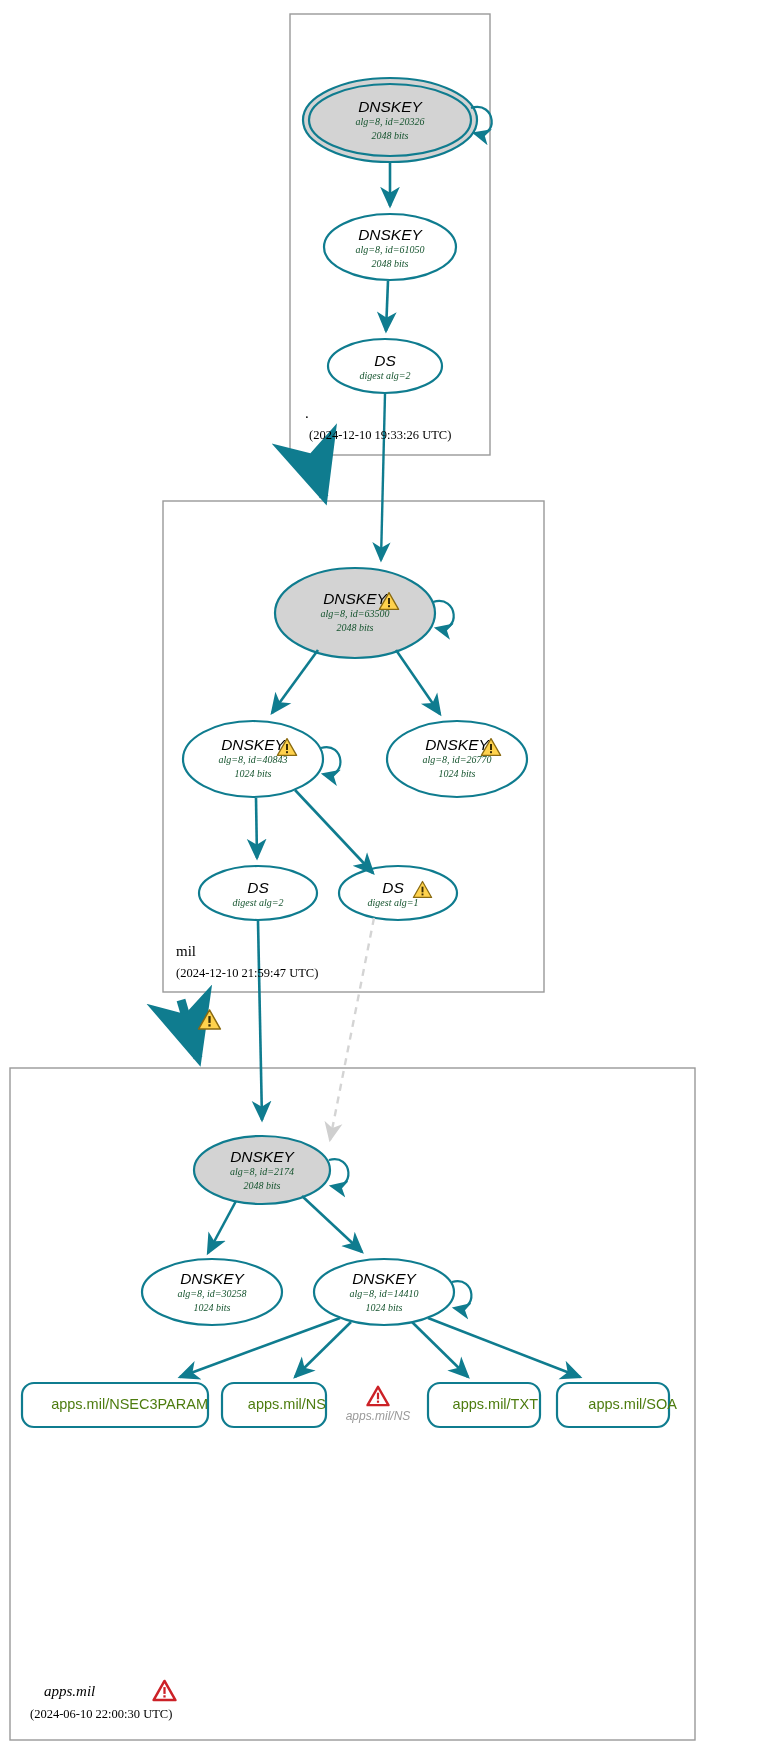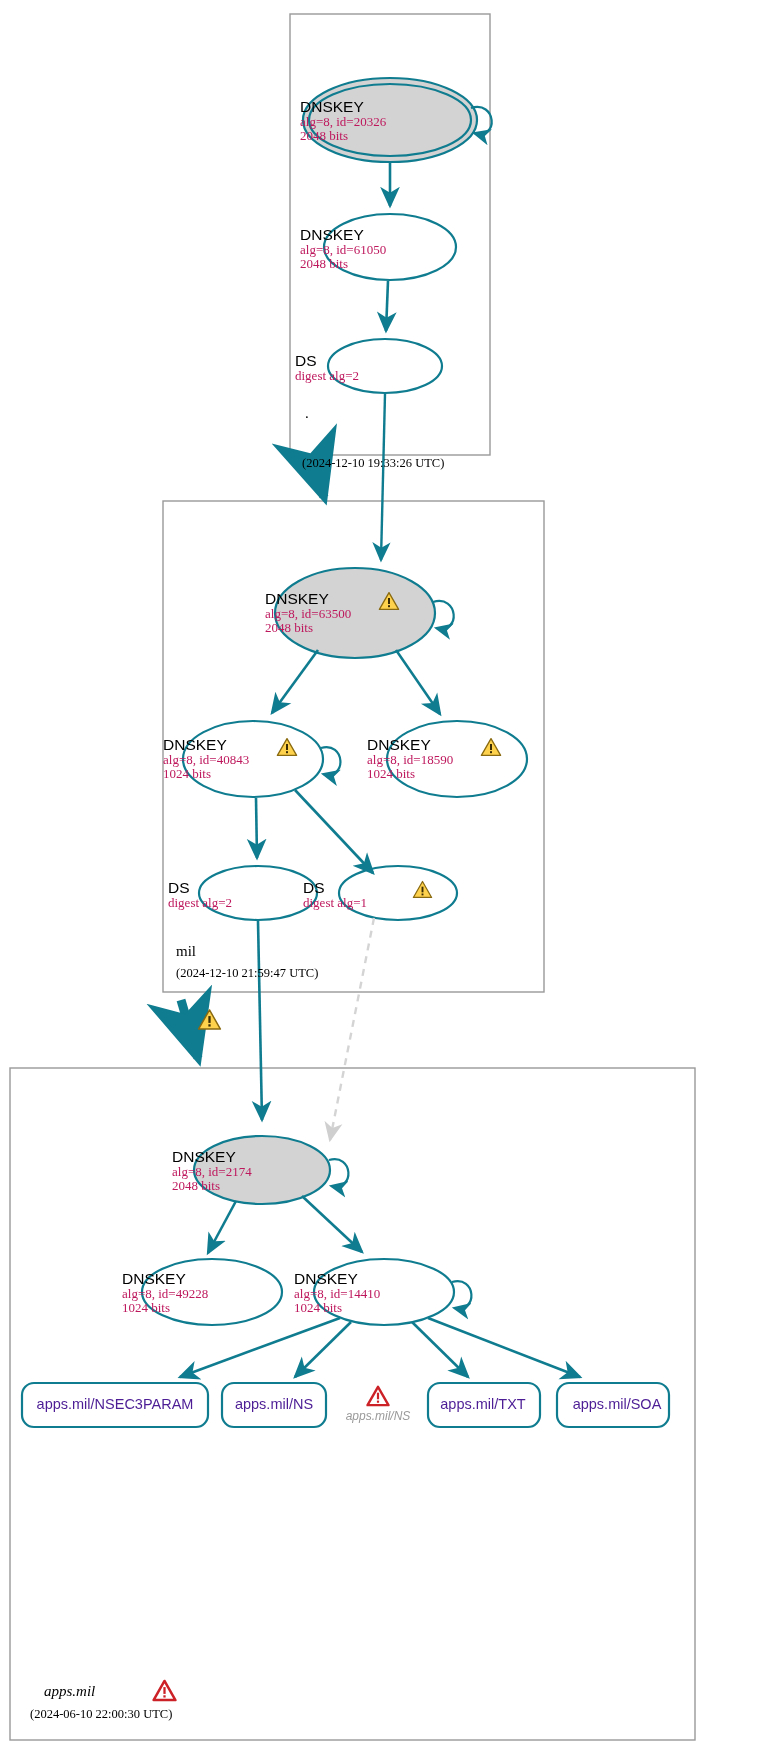--- a/index.html
+++ b/index.html
@@ -2,25 +2,25 @@
 <html><head>
 <meta charset="utf-8">
 <style>
   html,body{margin:0;padding:0;background:#ffffff;}
   body{width:775px;height:1760px;position:relative;
        font-family:"Liberation Sans",sans-serif;color:#000;}
   #stage{position:absolute;left:0;top:0;width:775px;height:1760px;overflow:hidden;}
   svg.layer{position:absolute;left:0;top:0;width:775px;height:1760px;}
   .zone-label{position:absolute;font-family:"Liberation Serif",serif;font-size:15px;color:#000;white-space:nowrap;}
   .zone-time{position:absolute;font-family:"Liberation Serif",serif;font-size:12.5px;color:#000;white-space:nowrap;}
-  .node-txt{position:absolute;white-space:nowrap;pointer-events:none;}
+  .node-txt{position:absolute;text-align:center;white-space:nowrap;pointer-events:none;font-style:italic;}
   .t1{font-family:"Liberation Sans",sans-serif;font-size:15.5px;line-height:17px;color:#000;}
-  .t2{font-family:"Liberation Serif",serif;font-size:13px;line-height:14px;color:#be185d;}
-  .rr-txt{position:absolute;text-align:center;white-space:nowrap;
-          font-family:"Liberation Sans",sans-serif;font-size:14.5px;color:#4c1d95;}
+  .t2{font-family:"Liberation Serif",serif;font-size:10px;line-height:14px;color:#14532d;}
+  .rr-txt{position:absolute;text-align:right;white-space:nowrap;
+          font-family:"Liberation Sans",sans-serif;font-size:14.5px;color:#4d7c0f;}
   .err-cap{position:absolute;text-align:center;white-space:nowrap;
            font-family:"Liberation Sans",sans-serif;font-style:italic;font-size:12px;color:#9a9a9a;}
   .ico{position:absolute;}
 </style>
 </head>
 <body>
 
 <div id="stage">
 
   <svg class="layer" viewBox="0 0 775 1760">
@@ -105,21 +105,21 @@
     <div class="t1">DNSKEY</div>
     <div class="t2">alg=8, id=61050</div>
     <div class="t2">2048 bits</div>
   </div>
 
   <div class="node-txt" style="left:295px;top:352px;width:180px;">
     <div class="t1">DS</div>
     <div class="t2">digest alg=2</div>
   </div>
   <div class="zone-label" style="left:305px;top:405px;">.</div>
-  <div class="zone-time" style="left:302px;top:428px;margin-top:28px;">(2024-12-10 19:33:26 UTC)</div>
+  <div class="zone-time" style="left:309px;top:428px;">(2024-12-10 19:33:26 UTC)</div>
 
   <div class="node-txt" style="left:265px;top:590px;width:180px;">
     <div class="t1">DNSKEY</div>
     <div class="t2">alg=8, id=63500</div>
     <div class="t2">2048 bits</div>
   </div>
   <svg class="ico" style="left:378px;top:591px;" width="22" height="20" viewBox="0 0 22 20">
     <path d="M11,1.6 L20.6,18.4 L1.4,18.4 Z" fill="#ffd24d" stroke="#8a6a10" stroke-width="1.3" stroke-linejoin="round"></path>
     <rect x="10" y="7" width="2" height="6" fill="#3a2c04"></rect>
       <rect x="10" y="14.2" width="2" height="2" fill="#3a2c04"></rect>
@@ -131,21 +131,21 @@
     <div class="t2">1024 bits</div>
   </div>
   <svg class="ico" style="left:276px;top:737px;" width="22" height="20" viewBox="0 0 22 20">
     <path d="M11,1.6 L20.6,18.4 L1.4,18.4 Z" fill="#ffd24d" stroke="#8a6a10" stroke-width="1.3" stroke-linejoin="round"></path>
     <rect x="10" y="7" width="2" height="6" fill="#3a2c04"></rect>
       <rect x="10" y="14.2" width="2" height="2" fill="#3a2c04"></rect>
   </svg>
 
   <div class="node-txt" style="left:367px;top:736px;width:180px;">
     <div class="t1">DNSKEY</div>
-    <div class="t2">alg=8, id=18590</div>
+    <div class="t2">alg=8, id=26770</div>
     <div class="t2">1024 bits</div>
   </div>
   <svg class="ico" style="left:480px;top:737px;" width="22" height="20" viewBox="0 0 22 20">
     <path d="M11,1.6 L20.6,18.4 L1.4,18.4 Z" fill="#ffd24d" stroke="#8a6a10" stroke-width="1.3" stroke-linejoin="round"></path>
     <rect x="10" y="7" width="2" height="6" fill="#3a2c04"></rect>
       <rect x="10" y="14.2" width="2" height="2" fill="#3a2c04"></rect>
   </svg>
 
   <div class="node-txt" style="left:168px;top:879px;width:180px;">
     <div class="t1">DS</div>
@@ -172,21 +172,21 @@
   </svg>
 
   <div class="node-txt" style="left:172px;top:1148px;width:180px;">
     <div class="t1">DNSKEY</div>
     <div class="t2">alg=8, id=2174</div>
     <div class="t2">2048 bits</div>
   </div>
 
   <div class="node-txt" style="left:122px;top:1270px;width:180px;">
     <div class="t1">DNSKEY</div>
-    <div class="t2">alg=8, id=49228</div>
+    <div class="t2">alg=8, id=30258</div>
     <div class="t2">1024 bits</div>
   </div>
 
   <div class="node-txt" style="left:294px;top:1270px;width:180px;">
     <div class="t1">DNSKEY</div>
     <div class="t2">alg=8, id=14410</div>
     <div class="t2">1024 bits</div>
   </div>
 
   <div class="rr-txt" style="left:22px;top:1396px;width:186px;">apps.mil/NSEC3PARAM</div>

